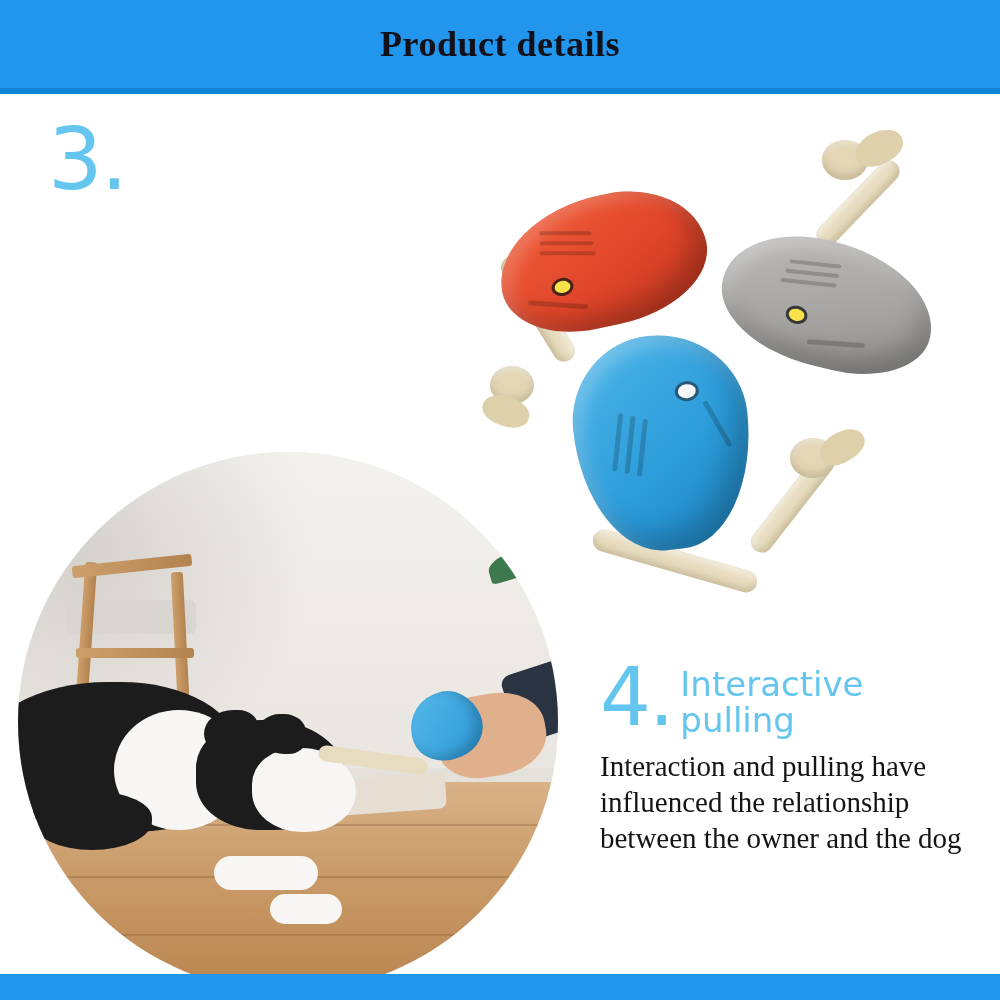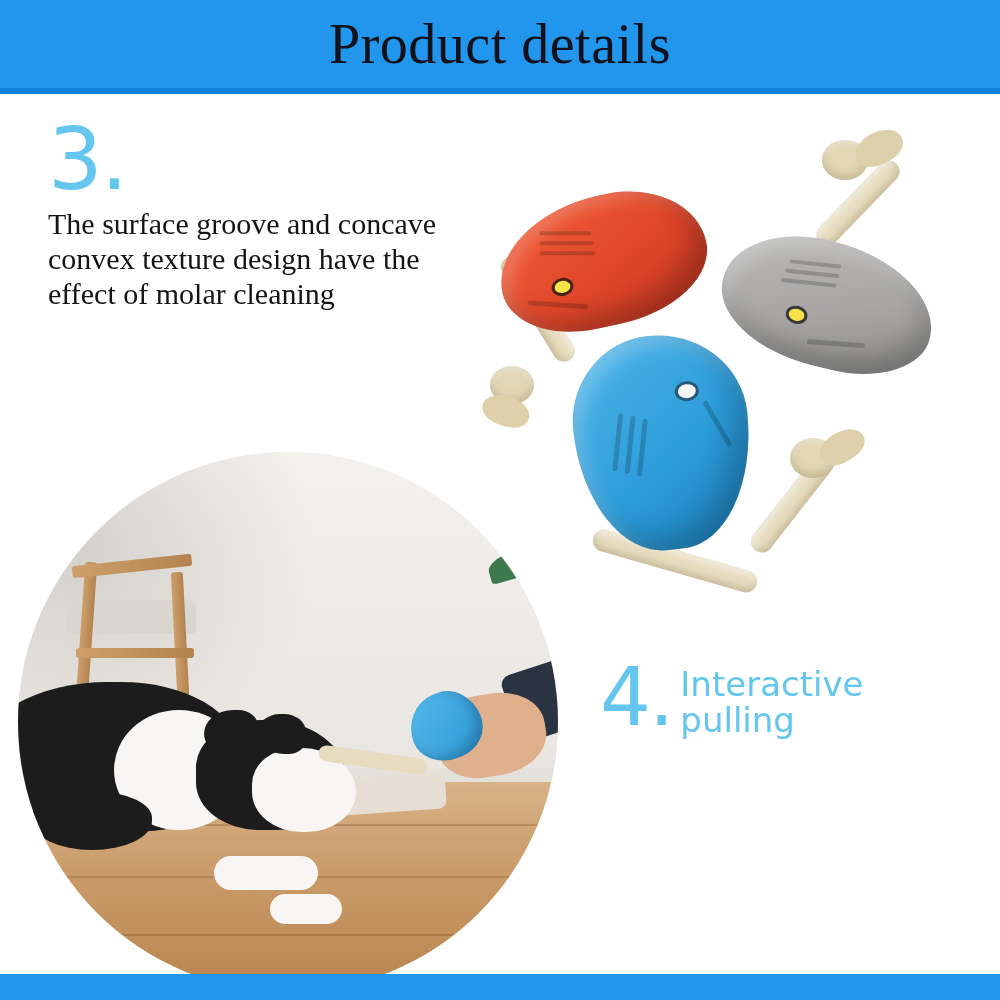--- a/index.html
+++ b/index.html
@@ -28,22 +28,22 @@
     top: 0;
     width: 1000px;
     height: 88px;
     background: #2196ec;
     display: flex;
     align-items: center;
     justify-content: center;
   }
   .header-title {
     font-family: "Liberation Serif", serif;
-    font-size: 56px;
-    font-weight: 400;
+    font-size: 36px;
+    font-weight: 700;
     color: #10111a;
     letter-spacing: 0.5px;
   }
   .header-underline {
     position: absolute;
     left: 0;
     top: 88px;
     width: 1000px;
     height: 6px;
     background: #0d84d8;
@@ -287,21 +287,20 @@
 
   <div class="header">
     <div class="header-title">Product details</div>
   </div>
   <div class="header-underline"></div>
 
   <div class="sec3">
     <div class="sec-headrow">
       <div class="sec-num">3.</div>
     </div>
-    <div class="sec-body">The surface groove and concave convex texture design have the effect of molar cleaning</div>
   </div>
 
   <div class="toys-photo">
 
     <div class="rope" style="left:8px; top:178px; width:120px; height:22px; transform:rotate(58deg);"></div>
     <div class="rope-knot" style="left:20px; top:246px; width:44px; height:38px;"></div>
     <div class="rope-tassel" style="left:12px; top:276px; width:48px; height:30px; transform:rotate(18deg);"></div>
 
     <div class="rope" style="left:333px; top:72px; width:110px; height:22px; transform:rotate(-46deg);"></div>
     <div class="rope-knot" style="left:352px; top:20px; width:46px; height:40px;"></div>
@@ -370,17 +369,18 @@
     <div class="hand" style="left:418px; top:242px; width:110px; height:82px; transform:rotate(-10deg);"></div>
     <div class="toy-small" style="left:392px; top:240px; width:72px; height:68px; transform:rotate(-22deg);"></div>
     <div class="toy-rope-small" style="left:300px; top:300px; width:110px; height:16px;"></div>
   </div>
 
   <div class="sec4">
     <div class="sec-headrow">
       <div class="sec-num">4.</div>
       <div class="sec-head">Interactive pulling</div>
     </div>
+    <div class="sec-body">Interaction and pulling have influenced the relationship between the owner and the dog</div>
   </div>
 
   <div class="footer"></div>
 
 </div>
 
 </body></html>

